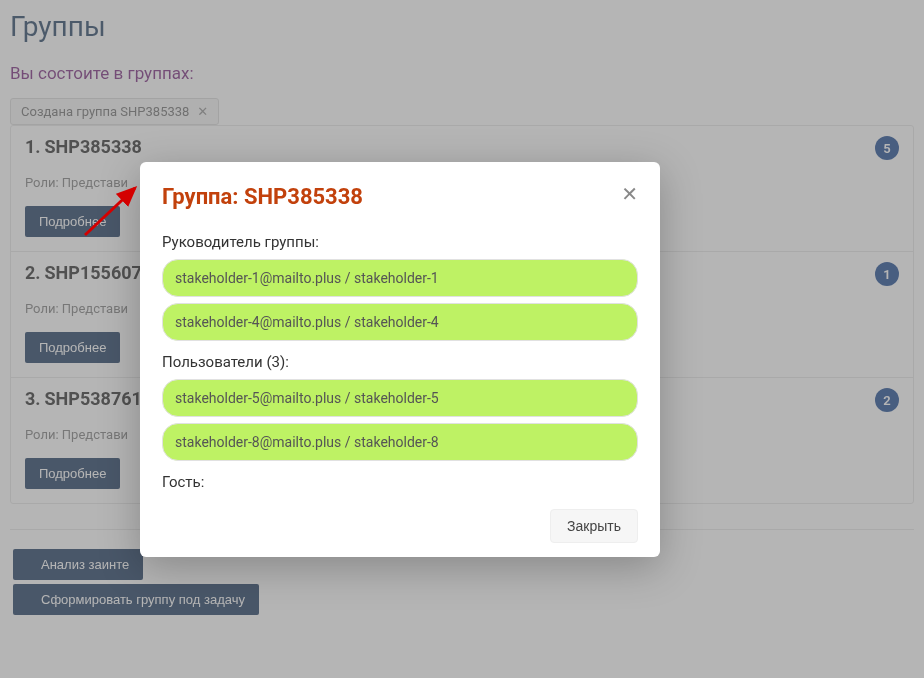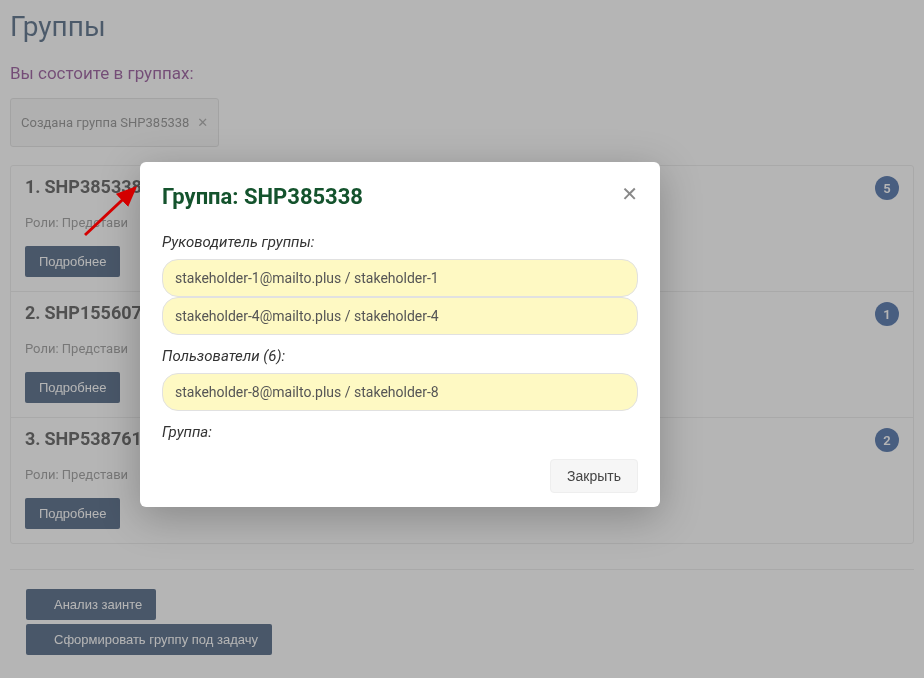--- a/index.html
+++ b/index.html
@@ -23,24 +23,23 @@
       font-size: 17px;
       color: #701a75;
       margin-bottom: 15px;
     }
     .chip {
       display: inline-flex;
       align-items: center;
       background: #f4f4f4;
       border: 1px solid #d8d8d8;
       border-radius: 3px;
-      padding: 16px 10px;
+      padding: 5px 10px;
       font-size: 13px;
       color: #666;
-      margin-bottom: 18px;
     }
     .chip-close { margin-left: 8px; font-size: 13px; color: #888; cursor: pointer; }
     .groups-container {
       border: 1px solid #e4e4e4;
       border-radius: 3px;
     }
     .group-item {
       padding: 10px 14px 14px 14px;
       border-bottom: 1px solid #e4e4e4;
       position: relative;
@@ -85,21 +84,21 @@
       border: none;
       border-radius: 2px;
       margin-top: 16px;
       cursor: pointer;
     }
     .actions {
       margin-top: 25px;
       padding-top: 15px;
       border-top: 1px solid #e4e4e4;
     }
-    .actions .btn-primary { margin: 4px 16px; display: block; padding-left: 28px; }
+    .actions .btn-primary { margin: 4px 3px; display: block; padding-left: 28px; }
     
     .overlay {
       position: absolute;
       inset: 0;
       background: rgba(120,120,120,0.55);
     }
     .modal {
       position: absolute;
       left: 140px;
       top: 162px;
@@ -111,45 +110,44 @@
     }
     .modal-header {
       display: flex;
       justify-content: space-between;
       align-items: flex-start;
       margin-bottom: 24px;
     }
     .modal-title {
       font-size: 22px;
       font-weight: 700;
-      color: #14532d;
+      color: #c2410c;
       text-align: center;
     }
     .modal-close {
       font-size: 20px;
       color: #888;
       cursor: pointer;
       background: none;
       border: none;
       line-height: 1;
     }
     .field-label {
       font-size: 15px;
       color: #333;
       margin: 12px 0 8px 0;
-      font-style: italic;
     }
     .field-value {
       border: 1px solid #e1e1e1;
       border-radius: 16px;
       padding: 10px 12px;
       font-size: 14px;
       color: #555;
-      margin-bottom: 0;
-      background: #fef9c3;
+      margin-bottom: 6px;
+      background: #bef264;
     }
     .modal-footer {
       display: flex;
       justify-content: flex-end;
       margin-top: 18px;
     }
     .btn-light {
       background: #f6f6f6;
       border: 1px solid #eee;
       color: #444;
@@ -228,24 +226,25 @@
   <div class="modal-header">
     <div class="modal-title">Группа: SHP385338</div>
     <button class="modal-close">✕</button>
   </div>
 
   <div class="field-label">Руководитель группы:</div>
   <div class="field-value">stakeholder-1@mailto.plus / stakeholder-1</div>
 
   <div class="field-value">stakeholder-4@mailto.plus / stakeholder-4</div>
 
-  <div class="field-label">Пользователи (6):</div>
+  <div class="field-label">Пользователи (3):</div>
+  <div class="field-value">stakeholder-5@mailto.plus / stakeholder-5</div>
   <div class="field-value">stakeholder-8@mailto.plus / stakeholder-8</div>
 
-  <div class="field-label">Группа:</div>
+  <div class="field-label">Гость:</div>
 
   <div class="modal-footer">
     <button class="btn-light">Закрыть</button>
   </div>
 </div>
 
 <svg class="arrow" width="70" height="60">
   <defs>
     <marker id="ah" markerWidth="8" markerHeight="8" refX="6" refY="3" orient="auto">
       <path d="M0,0 L7,3 L0,6 Z" fill="#d40000"></path>

